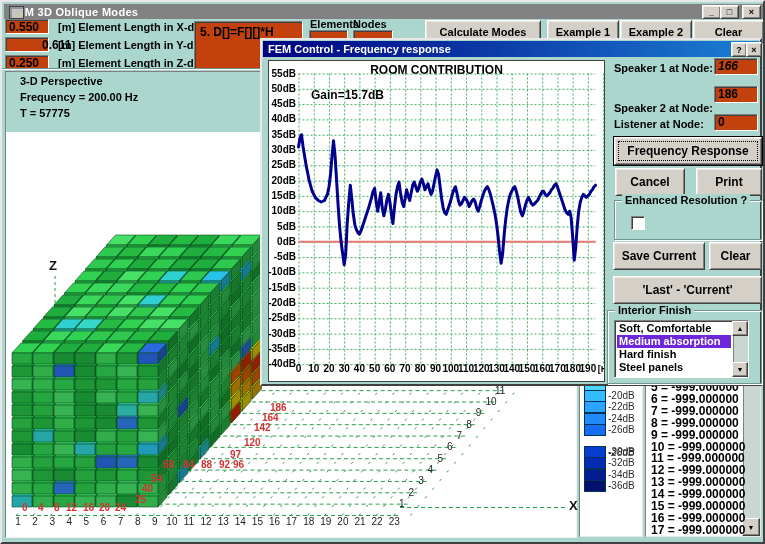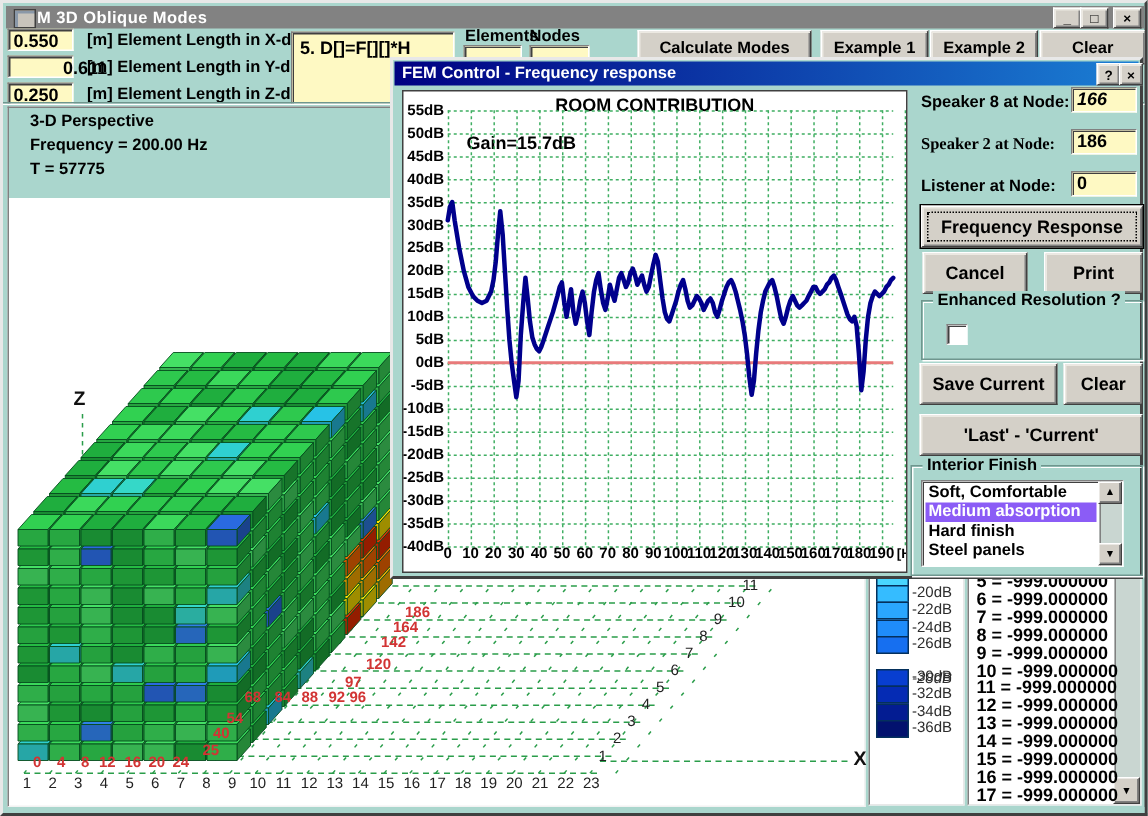--- a/index.html
+++ b/index.html
@@ -4,21 +4,21 @@
 <style>
   html,body{margin:0;padding:0;background:#555;}
   #screen{position:relative;width:765px;height:544px;overflow:hidden;
     background:#aad6cd;font-family:"Liberation Sans",sans-serif;
     border:2px solid;border-color:#e8e8e8 #404040 #404040 #e8e8e8;box-sizing:border-box;}
   .abs{position:absolute;}
   .btn{position:absolute;background:#d4d0c8;border:1px solid;border-color:#fff #404040 #404040 #fff;
     box-shadow:inset 1px 1px 0 #ece9e2,inset -1px -1px 0 #808080;
     font-weight:bold;font-size:11px;color:#000;display:flex;align-items:center;justify-content:center;
     font-family:"Liberation Sans",sans-serif;}
-  .inset{position:absolute;background:#fef9c3;border:1px solid;border-color:#808080 #fff #fff #808080;
+  .inset{position:absolute;background:#c2410c;border:1px solid;border-color:#808080 #fff #fff #808080;
     box-shadow:inset 1px 1px 0 #404040;}
   .field{font-weight:bold;font-size:12px;color:#000;padding:1px 3px;box-sizing:border-box;line-height:13px;}
   .lbl{position:absolute;font-weight:bold;font-size:11px;color:#000;white-space:nowrap;}
   .titlebar-main{position:absolute;left:2px;top:2px;width:759px;height:15px;background:#828282;
     display:flex;align-items:center;}
   .titlebar-main .ttl{color:#fff;font-weight:bold;font-size:11px;margin-left:6px;letter-spacing:.3px;}
   .winbtn{position:absolute;top:3px;width:17px;height:12px;font-size:9px;line-height:10px;}
   .sep{position:absolute;left:0;top:66px;width:765px;height:1px;background:#6f968e;box-shadow:0 1px 0 #fff;}
   .panel3d{position:absolute;left:3px;top:69px;width:572px;height:467px;background:#fff;
     border:1px solid;border-color:#808080 #f2f2f2 #f2f2f2 #808080;box-sizing:border-box;}
@@ -43,21 +43,21 @@
   #chart-title{position:absolute;left:0;top:2px;width:100%;text-align:center;font-weight:bold;font-size:12px;color:#000;}
   #chart-gain{position:absolute;left:42px;top:27px;font-weight:bold;font-size:12px;color:#000;}
   .groupbox{position:absolute;border:1px solid #6f968e;box-shadow:inset 1px 1px 0 #fff,1px 1px 0 #fff;}
   .gb-cap{position:absolute;top:-7px;left:7px;background:#aad6cd;padding:0 3px;font-weight:bold;font-size:11px;}
   .checkbox{position:absolute;width:12px;height:12px;background:#fff;border:1px solid;
     border-color:#808080 #fff #fff #808080;box-shadow:inset 1px 1px 0 #404040;}
   #interior-list{position:absolute;left:352px;top:280px;width:133px;height:56px;background:#fff;
     border:1px solid;border-color:#808080 #fff #fff #808080;box-shadow:inset 1px 1px 0 #404040;overflow:hidden;}
   .il-item{position:absolute;left:2px;width:112px;height:13px;font-weight:bold;font-size:11px;line-height:13px;
     padding-left:2px;color:#000;white-space:nowrap;}
-  .il-item.sel{background:#8b5cf6;color:#fff;}
+  .il-item.sel{background:#6d28d9;color:#fff;}
   #bottomstrip{position:absolute;left:0;top:536px;width:765px;height:8px;background:#aad6cd;z-index:4;}
   svg{display:block;}
   text{font-family:"Liberation Sans",sans-serif;}
 </style>
 </head>
 <body>
 
 <div id="screen">
 
   <div class="titlebar-main">
@@ -1087,23 +1087,23 @@
           <text x="257.95" y="311" text-anchor="middle" font-size="10" font-weight="bold" fill="#000">150</text>
           <text x="273.17999999999995" y="311" text-anchor="middle" font-size="10" font-weight="bold" fill="#000">160</text>
           <text x="288.40999999999997" y="311" text-anchor="middle" font-size="10" font-weight="bold" fill="#000">170</text>
           <text x="303.64" y="311" text-anchor="middle" font-size="10" font-weight="bold" fill="#000">180</text>
           <text x="318.87" y="311" text-anchor="middle" font-size="10" font-weight="bold" fill="#000">190</text>
           <text x="328.87" y="311" font-size="9" font-weight="bold" fill="#000">[Hz]</text>
           <polyline points="29.5,85.9 31.0,76.8 32.5,73.7 34.1,85.9 37.1,104.3 40.2,119.6 43.2,130.3 46.3,136.4 49.3,139.5 52.3,141.0 55.4,139.5 58.4,133.4 60.0,125.7 61.5,113.5 63.0,95.1 64.5,79.8 66.1,95.1 67.6,119.6 69.1,144.1 70.6,165.5 72.1,180.8 73.7,193.0 75.2,203.8 76.7,193.0 78.2,162.4 79.8,141.0 81.3,124.2 82.8,138.0 84.3,153.3 85.9,164.0 87.4,168.6 88.9,171.6 90.4,173.2 91.9,170.1 93.5,165.5 96.5,156.3 99.6,147.1 102.6,136.4 104.1,130.3 105.6,127.3 107.2,141.0 108.7,150.2 110.2,141.0 111.7,131.8 113.3,147.1 114.8,154.8 116.3,148.7 117.8,139.5 119.4,133.4 120.9,141.0 122.4,153.3 123.9,162.4 125.4,147.1 127.0,133.4 128.5,125.7 130.0,121.1 131.5,131.8 133.1,141.0 134.6,145.6 136.1,138.0 137.6,128.8 139.2,134.9 140.7,139.5 142.2,131.8 143.7,124.2 145.2,121.1 146.8,125.7 148.3,130.3 149.8,127.3 151.3,121.1 152.9,118.1 154.4,122.7 155.9,128.8 157.4,125.7 159.0,122.7 160.5,128.8 162.0,133.4 163.5,130.3 165.0,122.7 166.6,115.0 168.1,108.9 169.6,113.5 171.1,125.7 172.7,138.0 174.2,147.1 175.7,151.7 177.2,153.3 178.8,148.7 180.3,144.1 181.8,139.5 183.3,133.4 184.8,128.8 186.4,125.7 187.9,131.8 189.4,139.5 190.9,144.1 192.5,142.6 194.0,139.5 195.5,136.4 197.0,138.0 198.6,141.0 200.1,145.6 201.6,142.6 203.1,139.5 204.6,138.0 206.2,141.0 207.7,147.1 209.2,150.2 210.7,145.6 212.3,139.5 213.8,134.9 215.3,130.3 216.8,127.3 218.4,125.7 219.9,128.8 221.4,133.4 222.9,139.5 224.4,145.6 226.0,153.3 227.5,162.4 229.0,174.7 230.5,190.0 232.1,202.2 233.6,193.0 235.1,174.7 236.6,159.4 238.2,147.1 239.7,139.5 241.2,133.4 242.7,130.3 244.2,127.3 245.8,125.7 247.3,130.3 248.8,136.4 250.3,144.1 251.9,151.7 253.4,154.8 254.9,150.2 256.4,144.1 257.9,139.5 259.5,136.4 261.0,139.5 262.5,142.6 264.0,144.1 265.6,142.6 267.1,141.0 268.6,139.5 270.1,136.4 271.7,133.4 273.2,130.3 274.7,130.3 276.2,133.4 277.7,134.9 279.3,133.4 280.8,131.8 282.3,128.8 283.8,127.3 285.4,124.2 286.9,122.7 288.4,125.7 289.9,130.3 291.5,134.9 293.0,139.5 294.5,144.1 296.0,148.7 297.5,151.7 299.1,153.3 300.6,150.2 302.1,156.3 303.6,174.7 305.2,199.2 306.7,186.9 308.2,165.5 309.7,150.2 311.3,141.0 312.8,136.4 314.3,133.4 315.8,134.9 317.3,136.4 318.9,134.9 320.4,133.4 321.9,130.3 323.4,128.8 325.0,125.7 326.5,124.2" fill="none" stroke="#00008c" stroke-width="3" stroke-linejoin="round" stroke-linecap="round"></polyline>
         </svg>
     </div>
 
-    <div class="lbl" style="left:352px;top:22px;">Speaker 8 at Node:</div>
+    <div class="lbl" style="left:352px;top:22px;">Speaker 1 at Node:</div>
     <div class="inset field" style="left:452px;top:18px;width:44px;height:17px;font-style:italic;">166</div>
-    <div class="lbl" style="left:352px;top:50px;font-family:Liberation Serif, serif;">Speaker 2 at Node:</div>
+    <div class="lbl" style="left:352px;top:62px;">Speaker 2 at Node:</div>
     <div class="inset field" style="left:452px;top:46px;width:44px;height:17px;">186</div>
     <div class="lbl" style="left:352px;top:78px;">Listener at Node:</div>
     <div class="inset field" style="left:452px;top:74px;width:44px;height:17px;">0</div>
 
     <div class="btn" style="left:353px;top:128px;width:68px;height:26px;font-size:12px;">Cancel</div>
     <div class="btn" style="left:352px;top:97px;width:146px;height:26px;font-size:12px;box-shadow:inset 1px 1px 0 #ece9e2,inset -1px -1px 0 #808080,0 0 0 1px #000;outline:1px dotted #000;outline-offset:-5px;">Frequency Response</div>
     <div class="btn" style="left:434px;top:128px;width:64px;height:26px;font-size:12px;">Print</div>
 
     <div class="groupbox" style="left:352px;top:160px;width:146px;height:38px;">
       <span class="gb-cap">Enhanced Resolution ?</span>

